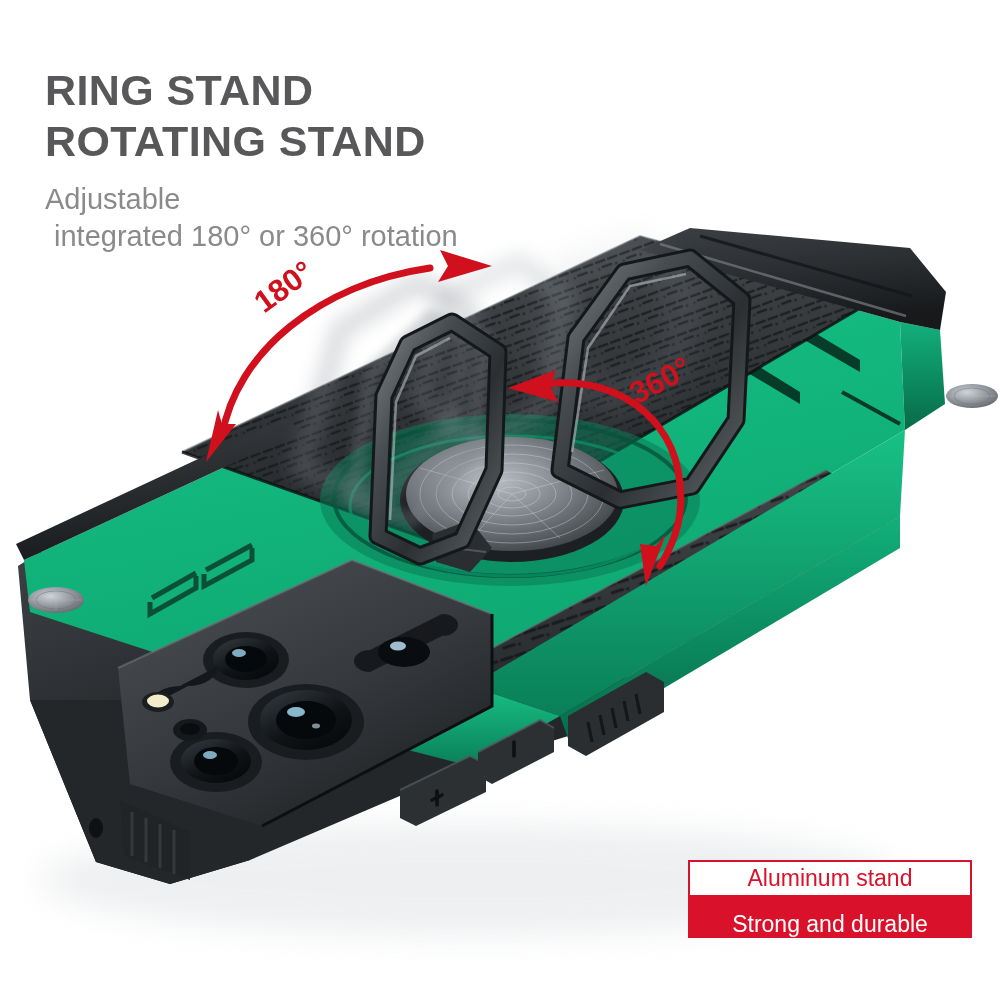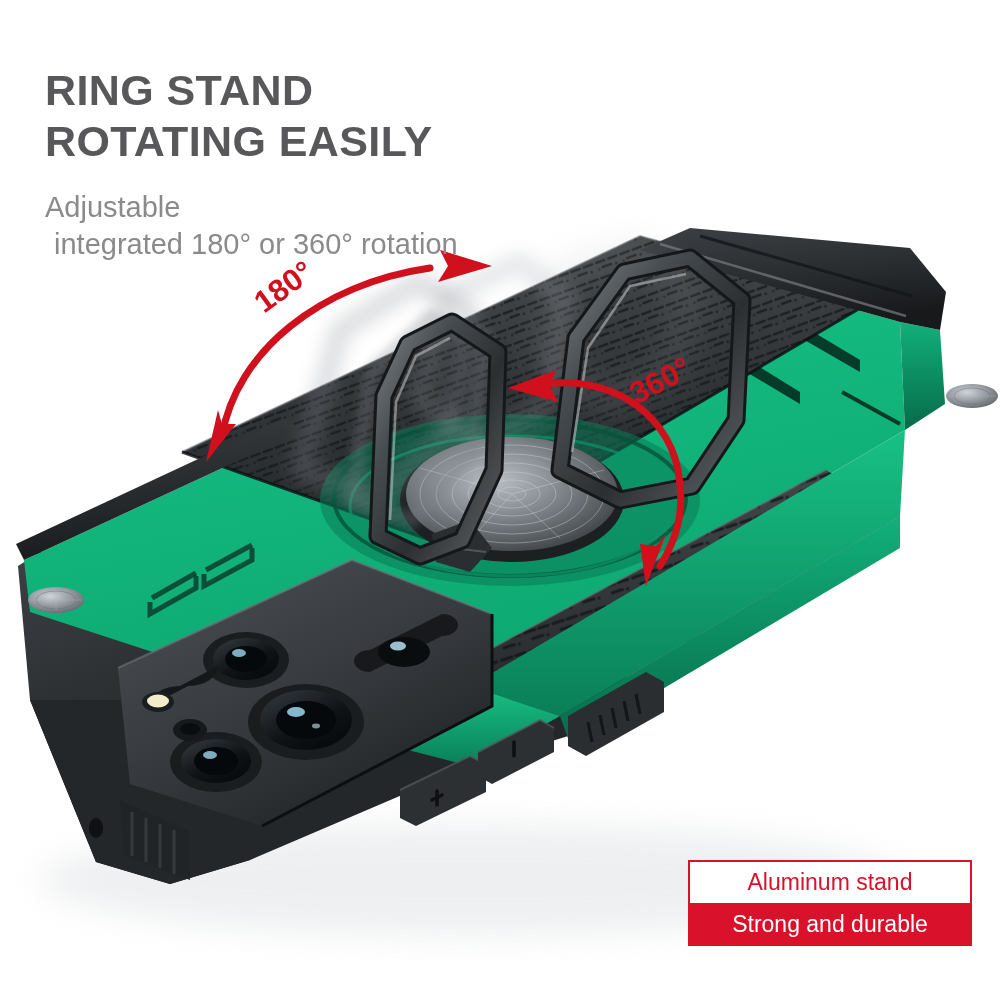--- a/index.html
+++ b/index.html
@@ -6,40 +6,40 @@
   body{width:1000px;height:1000px;position:relative;overflow:hidden;
        font-family:"Liberation Sans","DejaVu Sans",sans-serif;}
 
   .stage{position:absolute;inset:0;width:1000px;height:1000px;background:#ffffff;}
 
   
   .headline{position:absolute;left:45px;top:36px;width:700px;
             font-size:43px;font-weight:bold;line-height:1.18;
             color:#58585a;letter-spacing:0.4px;}
   .headline .l2{display:block;}
-  .subtitle{position:absolute;left:45px;top:160px;width:680px;
+  .subtitle{position:absolute;left:45px;top:152px;width:680px;
             font-size:29px;font-weight:normal;line-height:1.28;color:#8a8a8c;}
   .subtitle .s2{display:block;margin-left:9px;}
 
   
   .ann{position:absolute;color:#d0101c;font-weight:bold;white-space:nowrap;}
   .ann-180{left:258px;top:288px;font-size:31px;transform:rotate(-36deg);
            transform-origin:left center;}
   .ann-360{left:632px;top:378px;font-size:31px;transform:rotate(-28deg);
            transform-origin:left center;}
 
   
   .badge{position:absolute;left:688px;top:860px;width:284px;height:86px;
          box-sizing:border-box;}
-  .badge-top{height:43px;background:#ffffff;border:2px solid #d9112a;
+  .badge-top{height:35px;background:#ffffff;border:2px solid #d9112a;
              border-bottom:none;box-sizing:border-box;
              display:flex;align-items:center;justify-content:center;
              color:#d9112a;font-size:23px;}
   .badge-bot{height:43px;background:#d9112a;box-sizing:border-box;
-             display:flex;align-items:center;justify-content:center;
+             display:flex;align-items:flex-end;justify-content:center;
              color:#ffffff;font-size:23px;}
 
   svg.art{position:absolute;left:0;top:0;width:1000px;height:1000px;}
 </style>
 </head>
 <body>
 
 <div class="stage">
 
   <svg class="art" viewBox="0 0 1000 1000" aria-hidden="true">
@@ -348,21 +348,21 @@
       <g>
         <path d="M528,388 C600,368 666,408 678,470 C686,512 676,540 660,566" fill="none" stroke-width="7" stroke-linecap="round"></path>
         <path d="M508,388 L556,370 L550,386 L558,402 Z" stroke="none"></path>
         <path d="M646,586 L666,534 L656,546 L640,544 Z" stroke="none"></path>
       </g>
     </g>
   </svg>
 
   <h1 class="headline">
     <span>RING STAND</span>
-    <span class="l2">ROTATING EASILY</span>
+    <span class="l2">ROTATING STAND</span>
   </h1>
 
   <p class="subtitle">
     <span>Adjustable</span>
     <span class="s2">integrated 180° or 360° rotation</span>
   </p>
 
   <span class="ann ann-180">180°</span>
   <span class="ann ann-360">360°</span>
 

